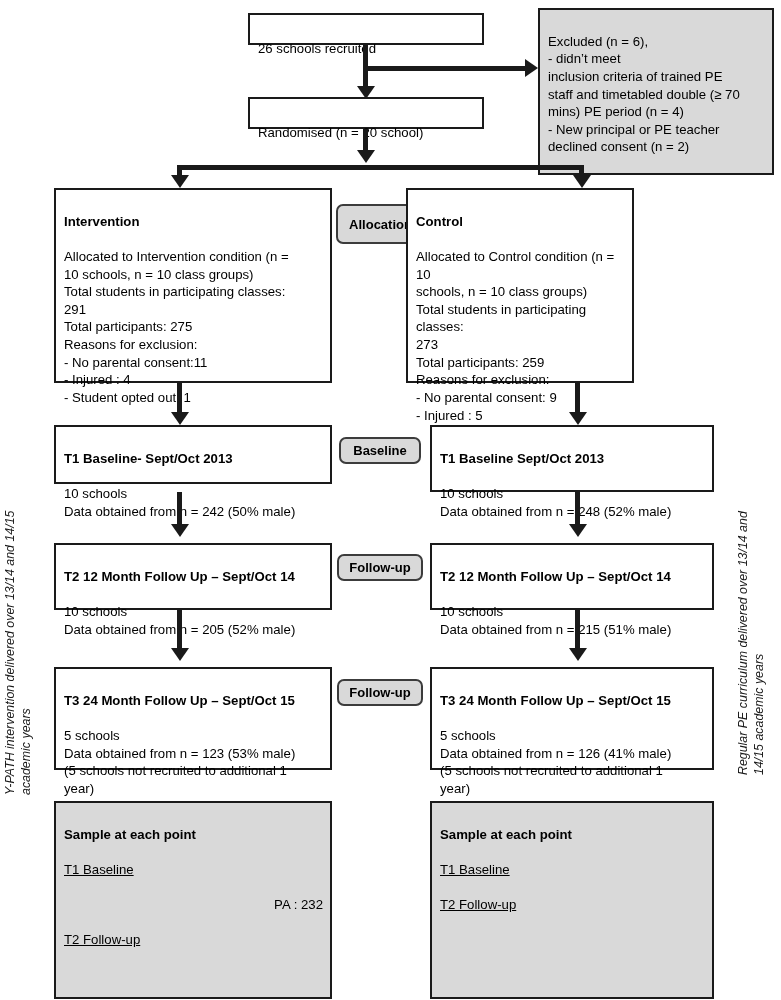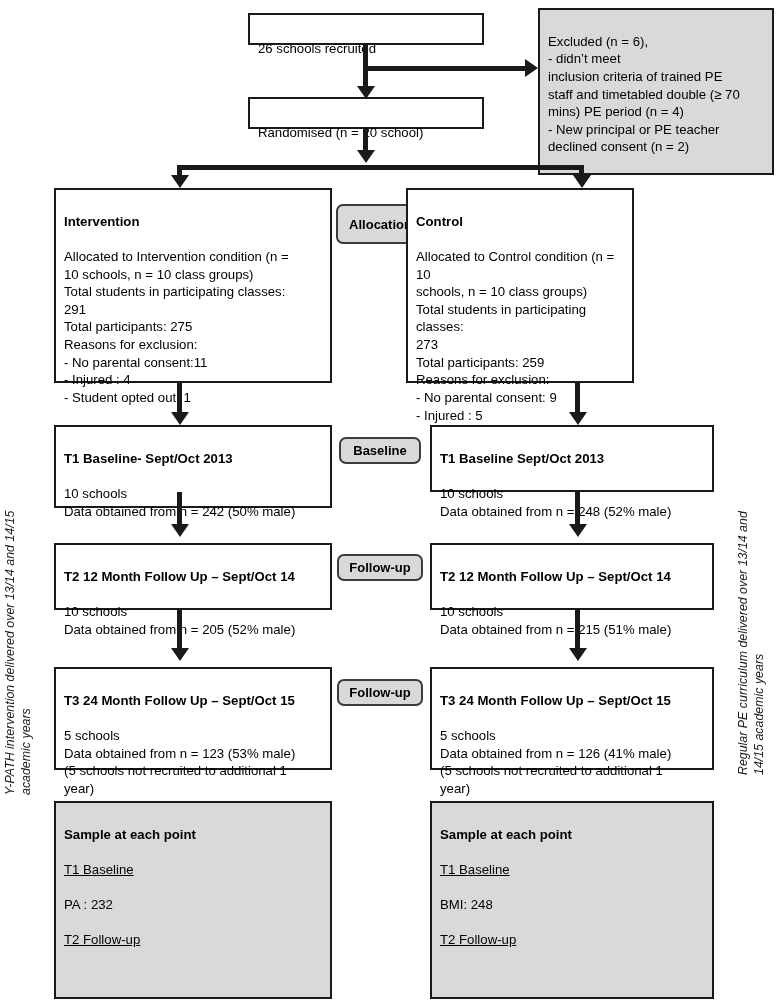--- a/index.html
+++ b/index.html
@@ -111,20 +111,21 @@
   .summary .ttl {
     font-weight: bold;
     display: block;
   }
   .summary .sub {
     text-decoration: underline;
     display: block;
   }
   .summary .val {
     display: block;
+    text-align: right;
   }
 </style>
 </head>
 <body>
 
 <div id="page">
 
   <div class="box center-line" style="left:248px; top:13px; width:236px; height:32px;">
     <span class="body">26 schools recruited</span>
   </div>
@@ -188,21 +189,21 @@
 -     No parental consent: 9
 -      Injured : 5</span>
   </div>
 
   <div class="vline" style="left:177px; top:383px; height:35px;"></div>
   <div class="arrowhead-down" style="left:171px; top:412px;"></div>
 
   <div class="vline" style="left:575px; top:383px; height:35px;"></div>
   <div class="arrowhead-down" style="left:569px; top:412px;"></div>
 
-  <div class="box" style="left:54px; top:425px; width:278px; height:83px;">
+  <div class="box" style="left:54px; top:425px; width:278px; height:59px;">
     <span class="hdr">T1    Baseline- Sept/Oct 2013</span>
     <span class="body">10 schools
 Data obtained from n = 242 (50% male)</span>
   </div>
 
   <div class="pill" style="left:339px; top:437px; width:82px; height:27px;">
     <span>Baseline</span>
   </div>
 
   <div class="box" style="left:430px; top:425px; width:284px; height:67px;padding-left:8px;">
@@ -267,21 +268,20 @@
     
     
     
     
     
   </div>
 
   <div class="box shaded summary" style="left:430px; top:801px; width:284px; height:198px;">
     <span class="ttl">Sample at each point</span>
     <span class="sub">T1 Baseline</span>
-    <span class="val">BMI: 248</span>
     <span class="sub">T2 Follow-up</span>
     
     
     
     
     
   </div>
 
   <div class="side-caption left" style="left:2px; top:795px; width:370px;">Y-PATH intervention delivered over 13/14 and 14/15
 academic years</div>

